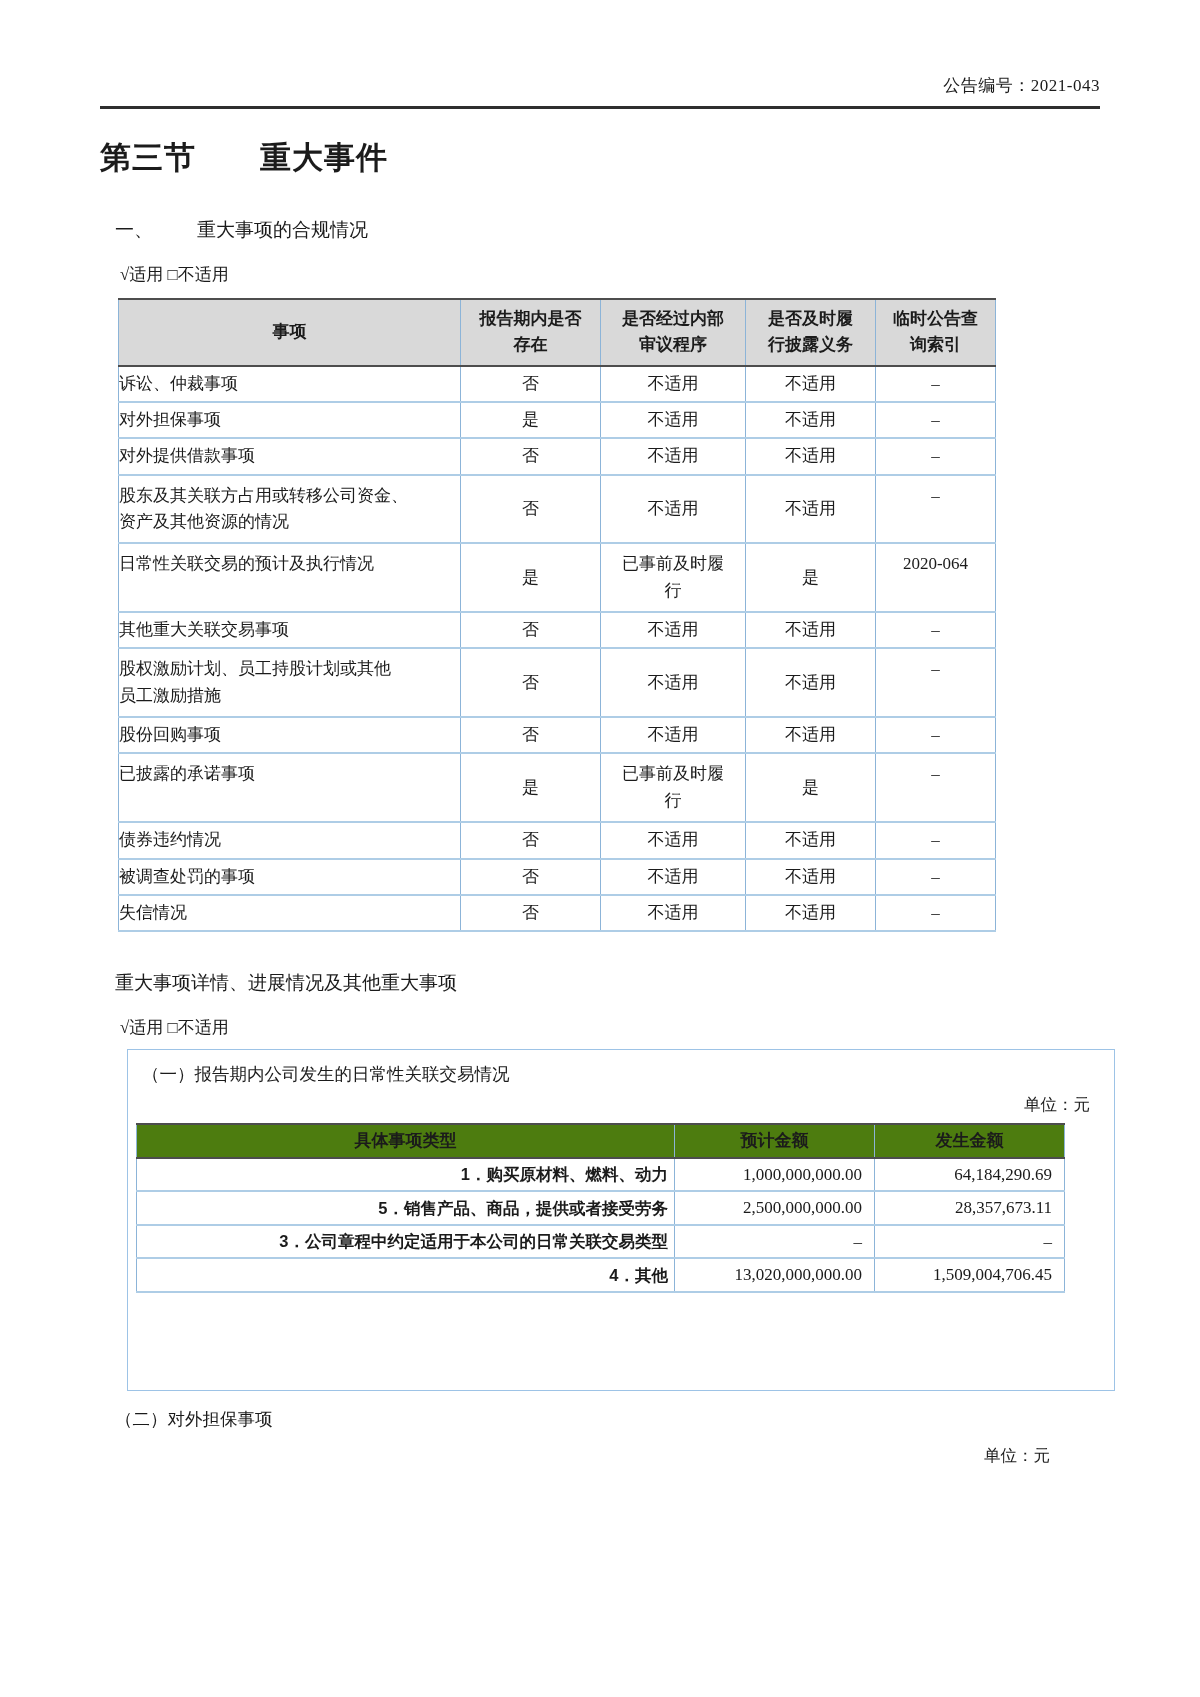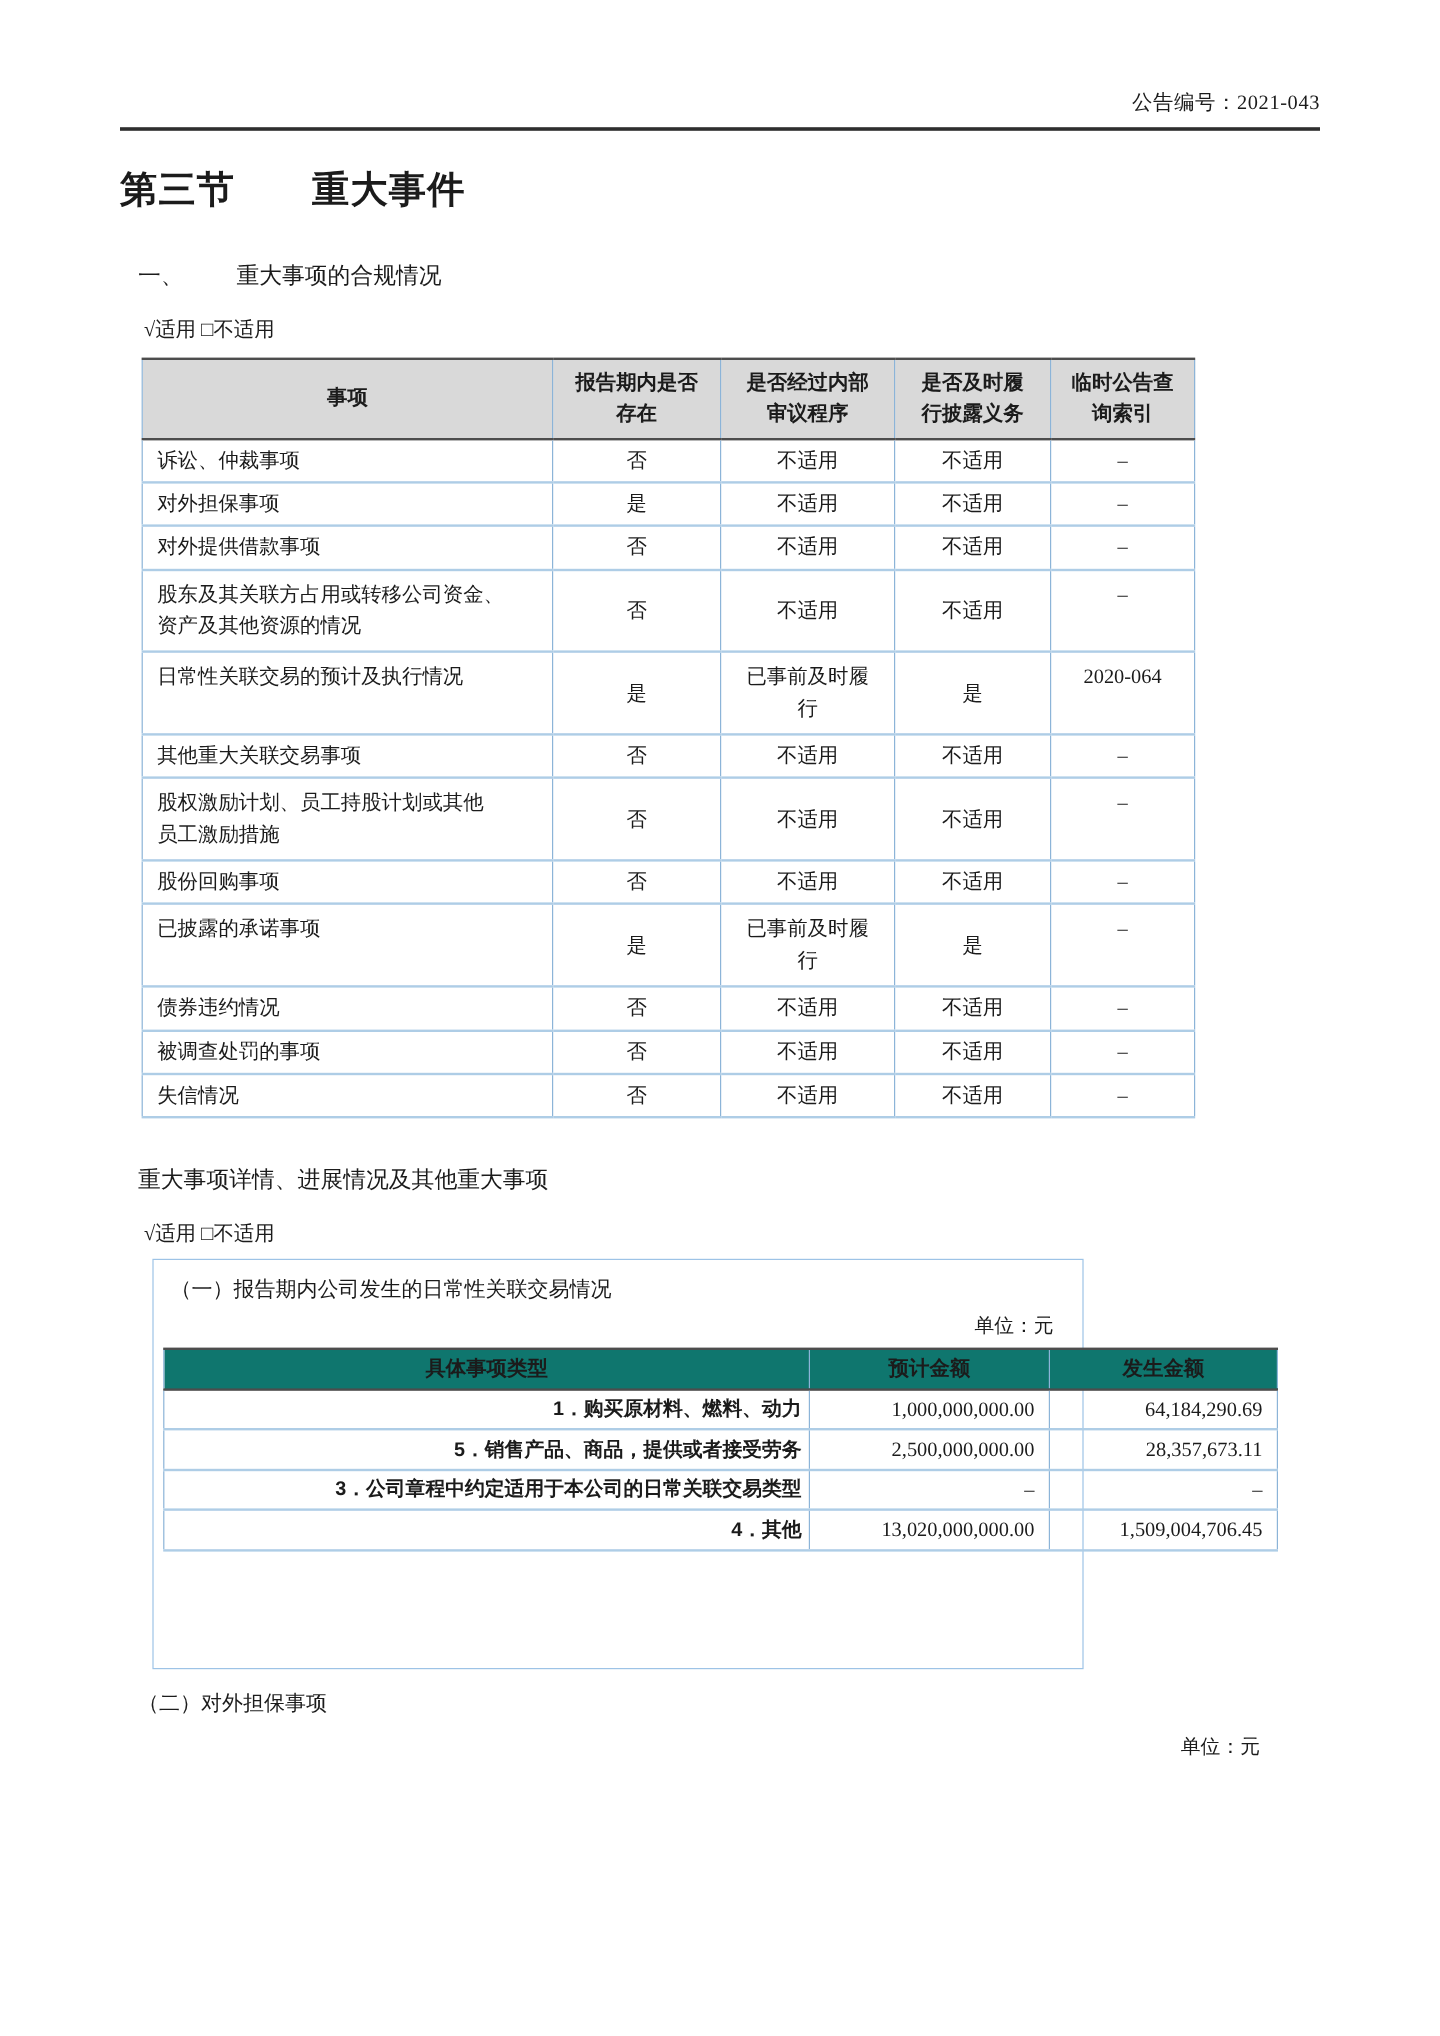--- a/index.html
+++ b/index.html
@@ -40,46 +40,46 @@
     border-left:1px solid #8cb4d8; border-right:1px solid #8cb4d8;
     border-top:2px solid #aecde6; border-bottom:2px solid #aecde6;
     line-height:1.55; padding:4px 6px;
   }
   table.compliance thead th {
     background:#d9d9d9; font-weight:700; text-align:center;
     border-top:2px solid #4d4d4d; border-bottom:2px solid #4d4d4d;
     white-space:pre-line; padding:6px 4px;
   }
   table.compliance td { text-align:center; vertical-align:middle; }
-  table.compliance td.c-item { text-align:left; vertical-align:top; white-space:pre-line; padding-left:12px; }
+  table.compliance td.c-item { text-align:left; vertical-align:top; white-space:pre-line; padding-left:0; }
   table.compliance td.c-review { white-space:pre-line; }
   table.compliance td.c-index { vertical-align:top; }
   table.compliance tr.tall td { padding-top:7px; padding-bottom:7px; }
 
   
   .detail-box {
     margin-top:10px; margin-left:27px;
-    width:776px; min-height:342px; box-sizing:border-box;
+    width:988px; min-height:342px; box-sizing:border-box;
     border:1px solid #9dc3e6;
     padding:10px 24px 0 8px;
   }
   .box-title { font-size:17.5px; margin-left:6px; margin-top:2px; }
   .unit-line { text-align:right; font-size:16.5px; margin-top:8px; }
 
   table.txn {
     margin-top:7px; width:928px; table-layout:fixed;
     border-collapse:collapse; font-size:17px;
   }
   table.txn th, table.txn td {
     border-left:1px solid #8cb4d8; border-right:1px solid #8cb4d8;
     border-top:2px solid #aecde6; border-bottom:2px solid #aecde6;
     line-height:1.5; padding:3px 6px;
   }
   table.txn thead th {
-    background:#0f766e; font-weight:700; text-align:center;
+    background:#4d7c0f; font-weight:700; text-align:center;
     border-top:2px solid #4d4d4d; border-bottom:2px solid #4d4d4d;
   }
   table.txn td.t-type {
     text-align:right; padding-left:14px;
     font-family:"Liberation Sans","DejaVu Sans",sans-serif;
     font-weight:700; font-size:16.5px;
   }
   table.txn td.t-amt { text-align:right; padding-right:12px; }
 
   .sub2-title { margin-top:16px; margin-left:15px; font-size:17.5px; }

